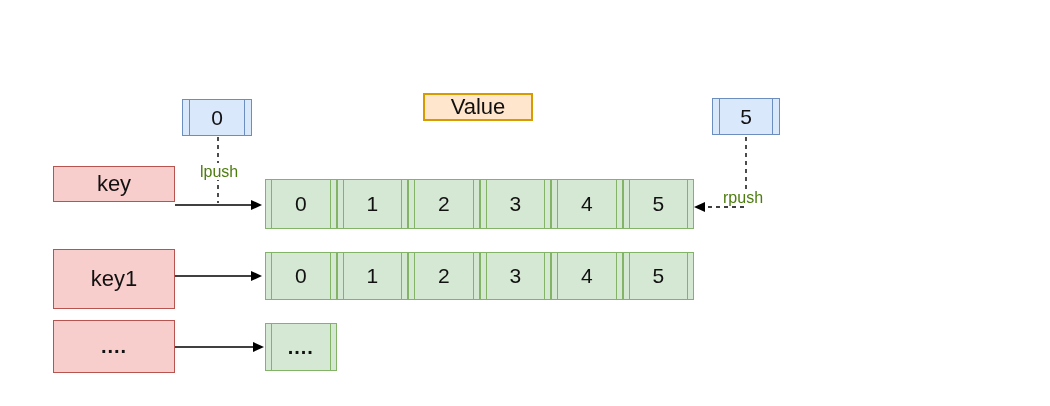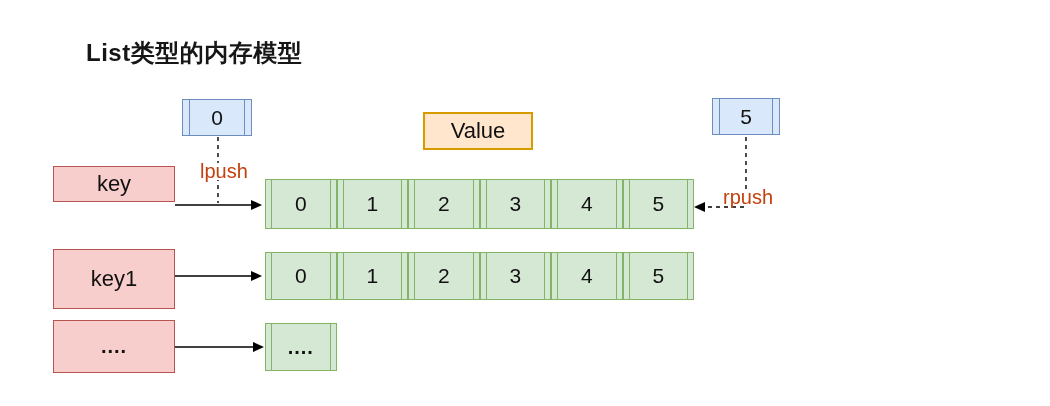--- a/index.html
+++ b/index.html
@@ -21,21 +21,21 @@
     position:absolute;width:70px;height:37px;
     background:var(--index-fill,#dae8fc);border:1px solid var(--index-stroke,#6c8ebf);
     display:flex;align-items:center;justify-content:center;
     font-size:21px;font-weight:500;color:#111;
   }
   .index-box::before,.index-box::after{border-left:1px solid var(--index-stroke,#6c8ebf);}
   #left-index{left:182px;top:99px;}
   #right-index{left:712px;top:98px;width:68px;}
 
   .value-box{
-    position:absolute;left:423px;top:112px;width:110px;height:38px;
+    position:absolute;left:423px;top:93px;width:110px;height:28px;
     background:var(--value-fill,#ffe6cc);border:2px solid var(--value-stroke,#d79b00);
     box-sizing:border-box;display:flex;align-items:center;justify-content:center;
     font-size:22px;font-weight:500;color:#111;
   }
 
   .key-box{
     position:absolute;left:53px;width:122px;
     background:var(--key-fill,#f8cecc);border:1px solid var(--key-stroke,#b85450);
     box-sizing:border-box;display:flex;align-items:center;justify-content:center;
     font-size:22px;font-weight:500;color:#111;
@@ -53,31 +53,30 @@
   .cell::after{right:5px;}
   .dots{font-weight:700;font-size:20px;letter-spacing:1px;}
 
   svg.overlay{position:absolute;left:0;top:0;z-index:2;pointer-events:none;}
   .solid-arrow{stroke:var(--arrow,#000);stroke-width:1.6;fill:none;}
   .dashed-line{stroke:var(--arrow,#000);stroke-width:1.4;fill:none;stroke-dasharray:4 4;}
   marker path{fill:var(--arrow,#000);}
 
   .conn-label{
     position:absolute;z-index:3;background:#ffffff;padding:0 1px;
-    font-size:20px;color:#c2410c;line-height:17px;
+    font-size:16px;color:#4d7c0f;line-height:17px;
   }
   #lpush-label{left:199px;top:163px;}
   #rpush-label{left:722px;top:189px;text-align:center;}
 </style>
 </head>
 <body>
 
 <div class="canvas">
 
-  <div class="title">List类型的内存模型</div>
 
   <div class="index-box proc" id="left-index">
     <span>0</span>
   </div>
 
   <div class="value-box">
     <span>Value</span>
   </div>
 
   <div class="index-box proc" id="right-index">

